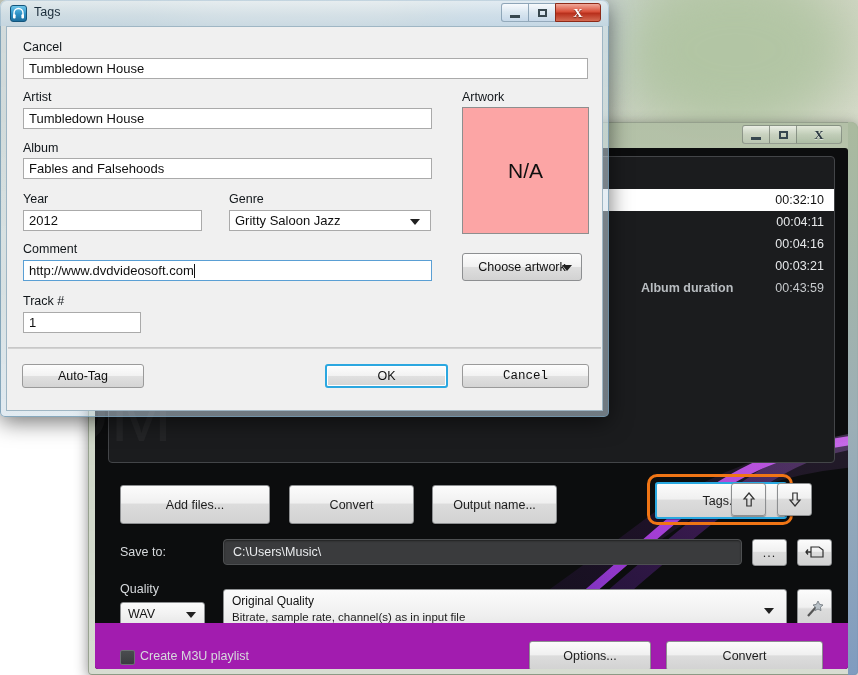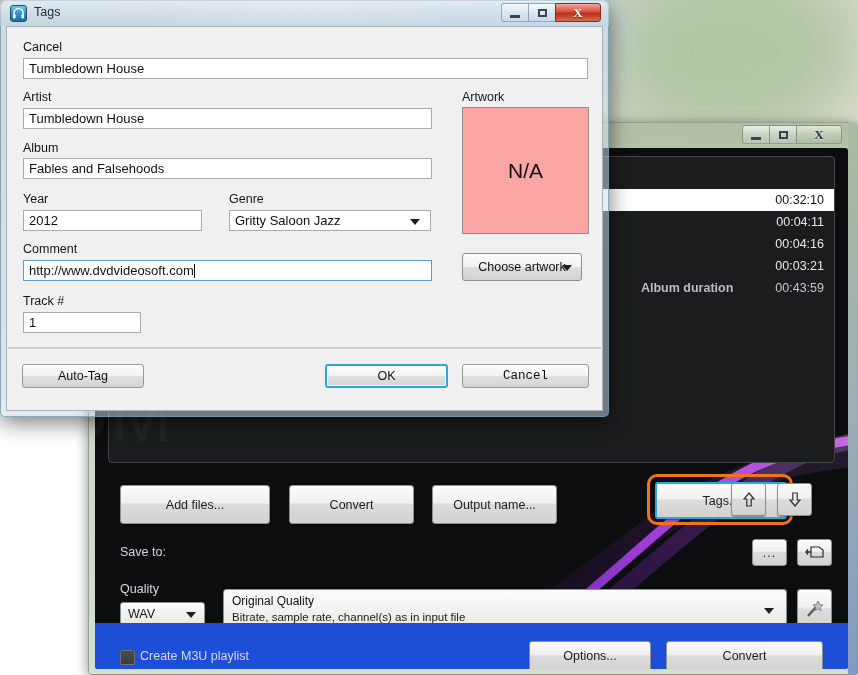--- a/index.html
+++ b/index.html
@@ -263,21 +263,21 @@
     width: 0; height: 0;
     border-left: 5px solid transparent;
     border-right: 5px solid transparent;
     border-top: 6px solid #202020;
   }
 
   
   .bottombar {
     position: absolute;
     left: 0; right: 0; bottom: 0; height: 46px;
-    background: #1d4ed8;
+    background: #a21caf;
   }
   .chk {
     position: absolute;
     width: 13px; height: 13px;
     border: 1px solid #6d7174;
     background: linear-gradient(180deg, #4a4c4f, #3a3c3f);
     border-radius: 2px;
   }
 
   
@@ -504,20 +504,21 @@
         </div>
         <div class="btn3d sq-btn" style="left:682px;top:13px;">
           <svg width="14" height="16" viewBox="0 0 14 16">
             <path d="M7 14 L12 8 L9.2 8 L9.2 1 L4.8 1 L4.8 8 L2 8 Z" fill="none" stroke="#333" stroke-width="1.2"></path>
           </svg>
         </div>
       </div>
 
       <div class="settings">
         <div class="lbl-light" style="left:25px;top:13px;">Save to:</div>
+        <div class="dark-input" style="left:128px;top:7px;width:519px;height:26px;">C:\Users\Music\</div>
         <div class="btn3d" style="position:absolute;left:657px;top:7px;width:35px;height:27px;letter-spacing:1px;">...</div>
         <div class="btn3d" style="position:absolute;left:702px;top:7px;width:35px;height:27px;">
           <svg width="20" height="16" viewBox="0 0 20 16">
             <path d="M6 5 L6 2 L14 2 L18 5 L18 12 L6 12 Z" fill="none" stroke="#2d2d2d" stroke-width="1.2"></path>
             <path d="M1 7 L6 7 M3 4.5 L1 7 L3 9.5" fill="none" stroke="#2d2d2d" stroke-width="1.3"></path>
           </svg>
         </div>
 
         <div class="lbl-light" style="left:25px;top:50px;">Quality</div>
         <div class="light-select" style="left:25px;top:70px;width:85px;height:24px;display:flex;align-items:center;padding-left:7px;">

